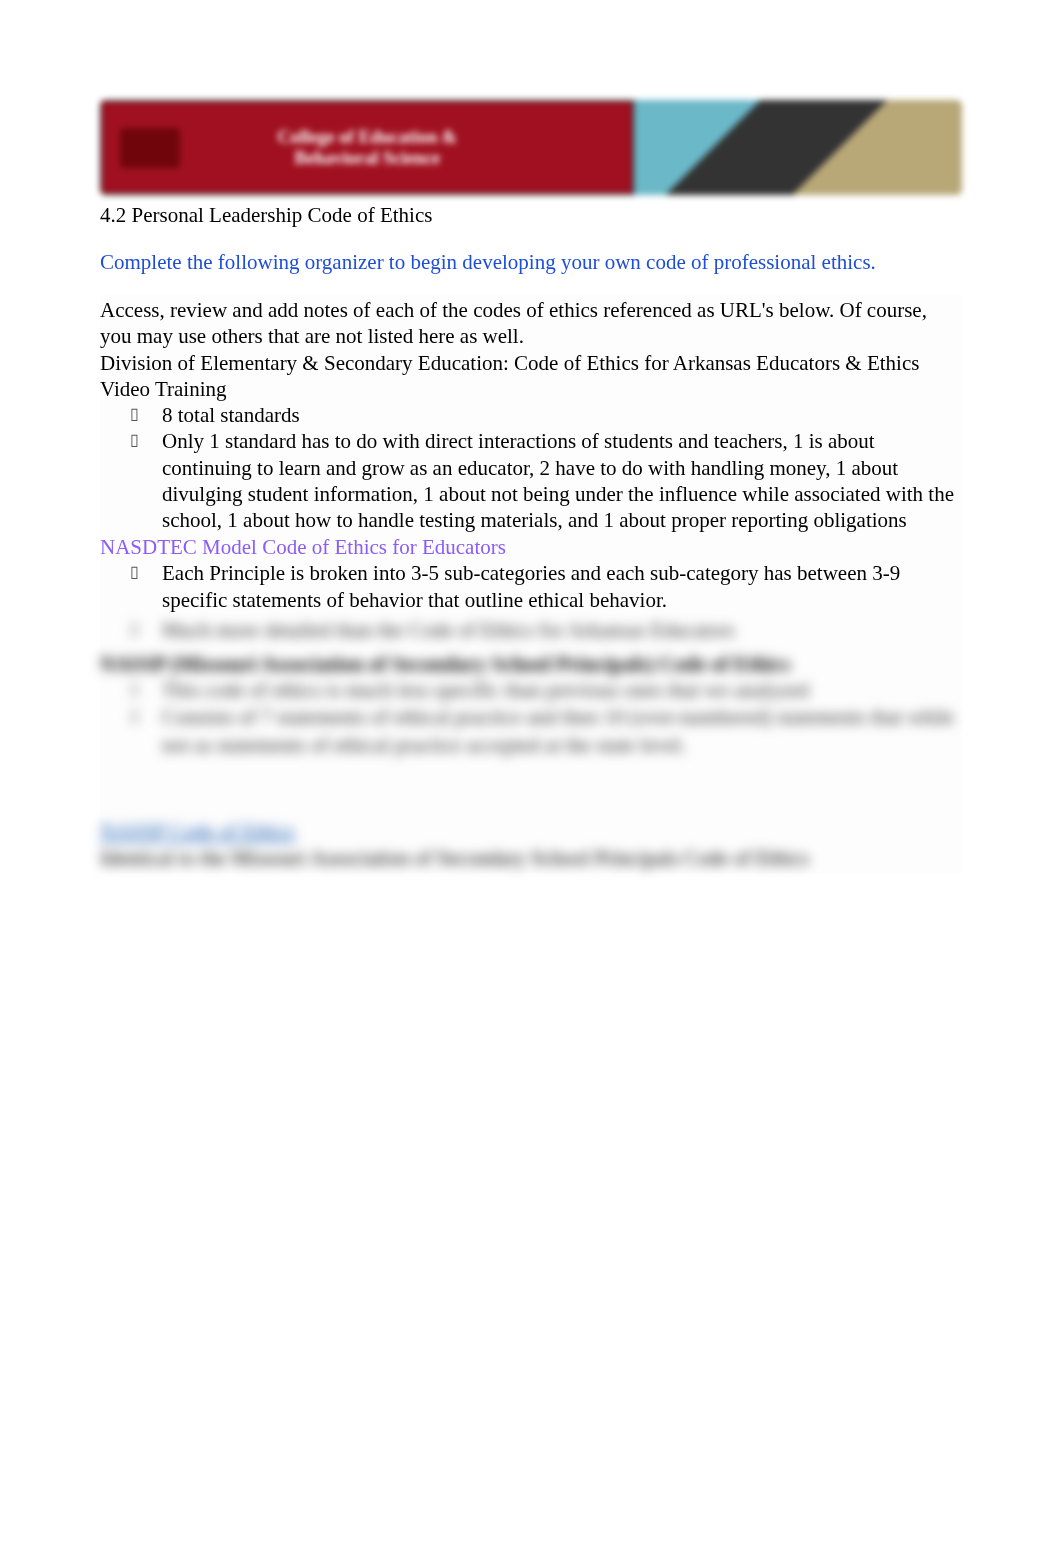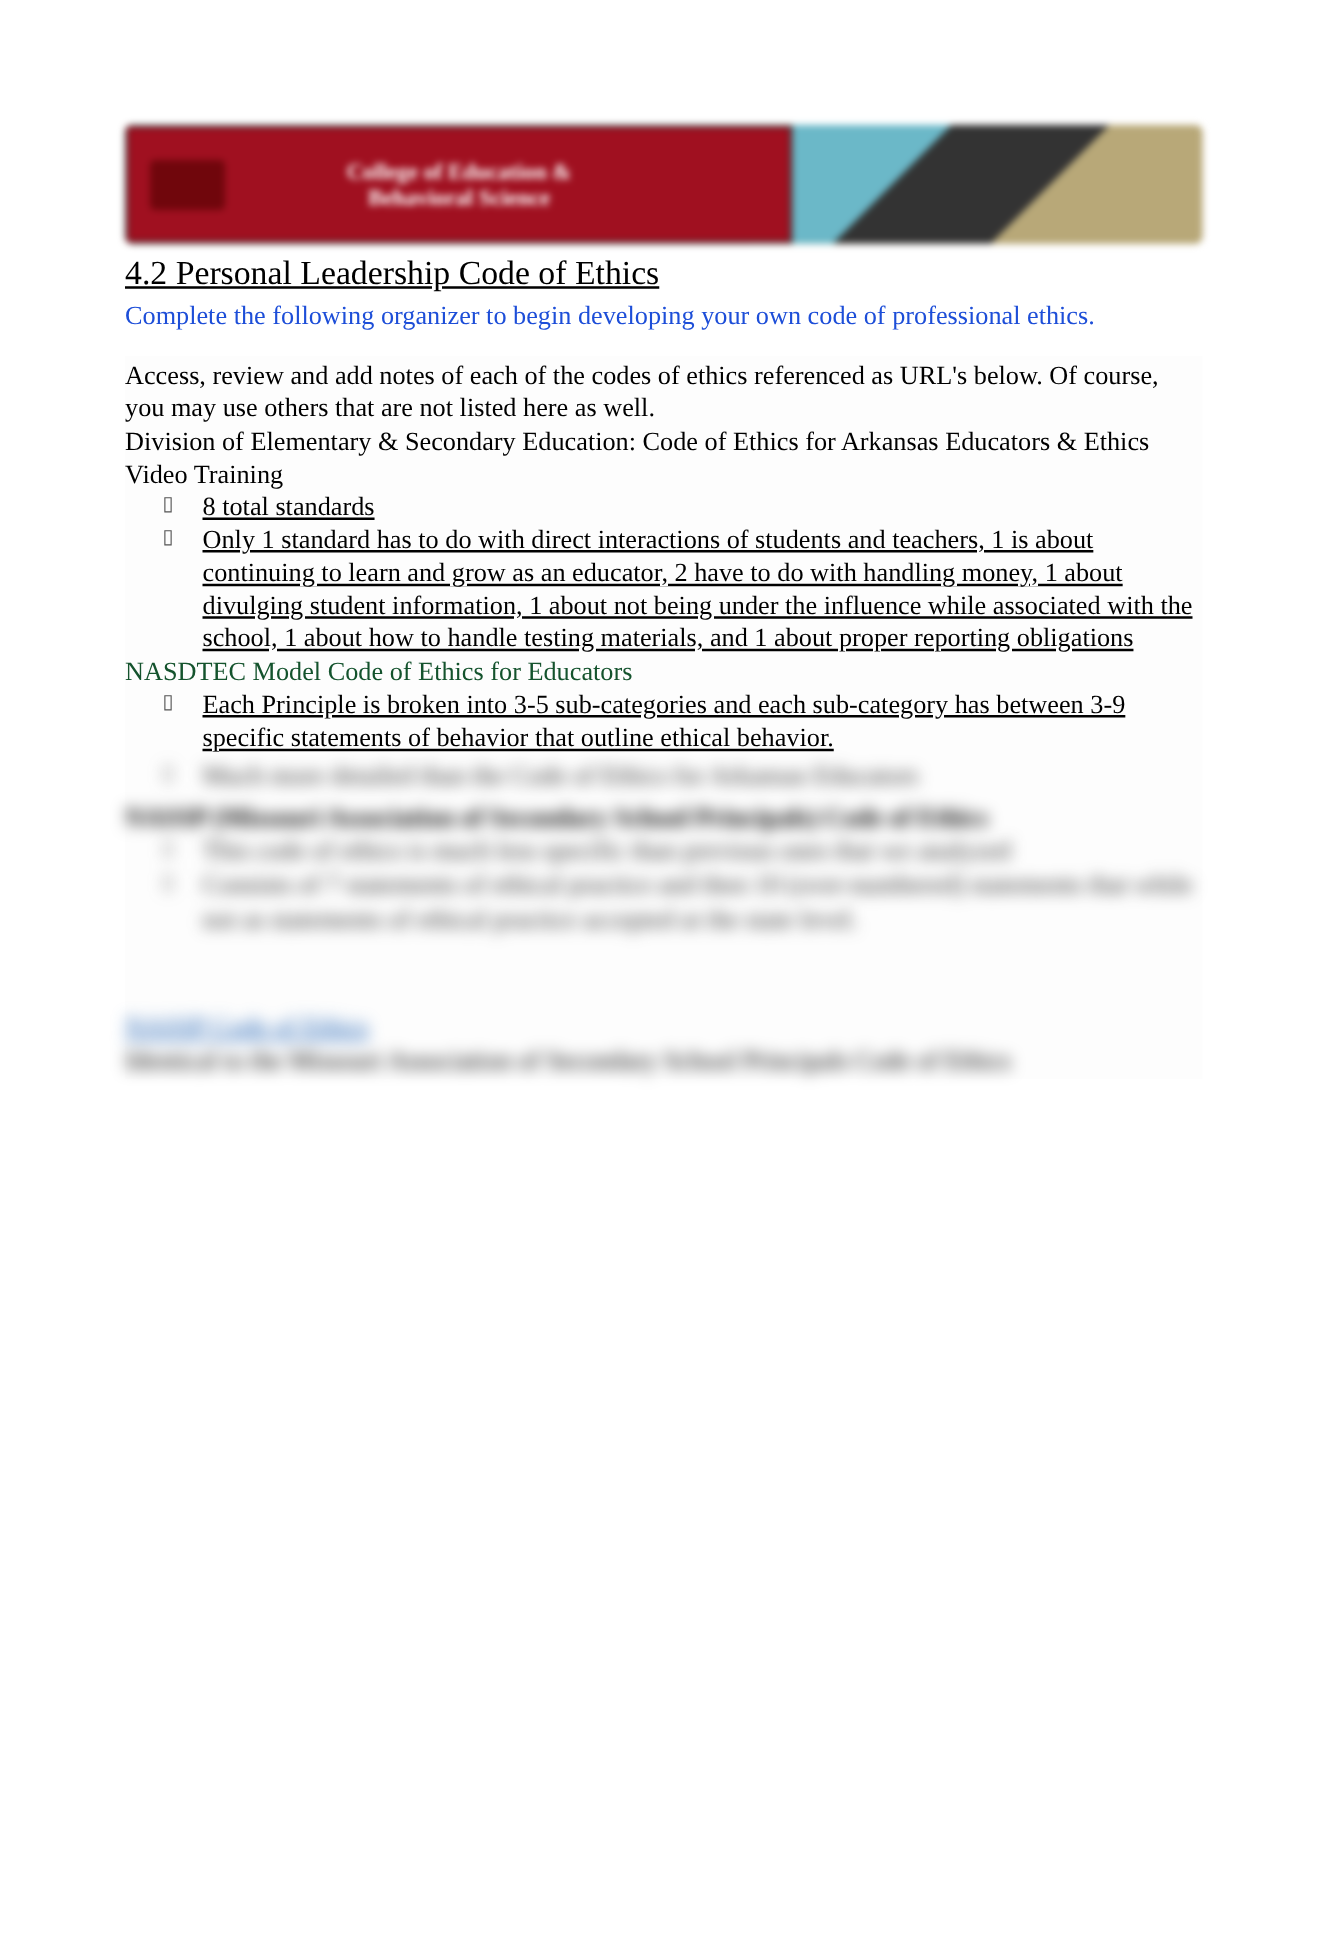--- a/index.html
+++ b/index.html
@@ -51,26 +51,25 @@
     }
     .banner-logo-left {
       position: absolute;
       left: 20px;
       width: 60px;
       height: 40px;
       background: rgba(80,0,0,0.6);
       border-radius: 4px;
     }
     .heading {
-      font-size: 27px;
+      font-size: 21px;
       font-weight: normal;
       color: #000;
       margin-top: 4px;
-      margin-bottom: 6px;
-      text-decoration: underline;
+      margin-bottom: 22px;
     }
     .intro {
       font-size: 21px;
       color: #1d4ed8;
       margin-bottom: 20px;
     }
     .section-box {
       background: #fdfdfd;
       padding: 2px 0;
     }
@@ -79,40 +78,39 @@
       color: #000;
       line-height: 1.25;
     }
     .link {
       color: #000000;
       text-decoration: none;
     }
     .bullet-list {
       list-style: none;
       padding-left: 40px;
-      text-decoration: underline;
     }
     .bullet-list li {
       position: relative;
       font-size: 21px;
       line-height: 1.25;
       padding-left: 22px;
       margin-bottom: 0;
     }
     .bullet-list li::before {
       content: "▯";
       position: absolute;
       left: -10px;
       top: 2px;
       font-size: 16px;
       color: #555;
     }
     .section-title {
       font-size: 21px;
-      color: #14532d;
+      color: #8b5cf6;
       margin-top: 2px;
     }
     .blurred-block {
       filter: blur(6px);
       user-select: none;
       margin-top: 4px;
     }
     .blurred-sub {
       font-size: 21px;
       color: #333;

